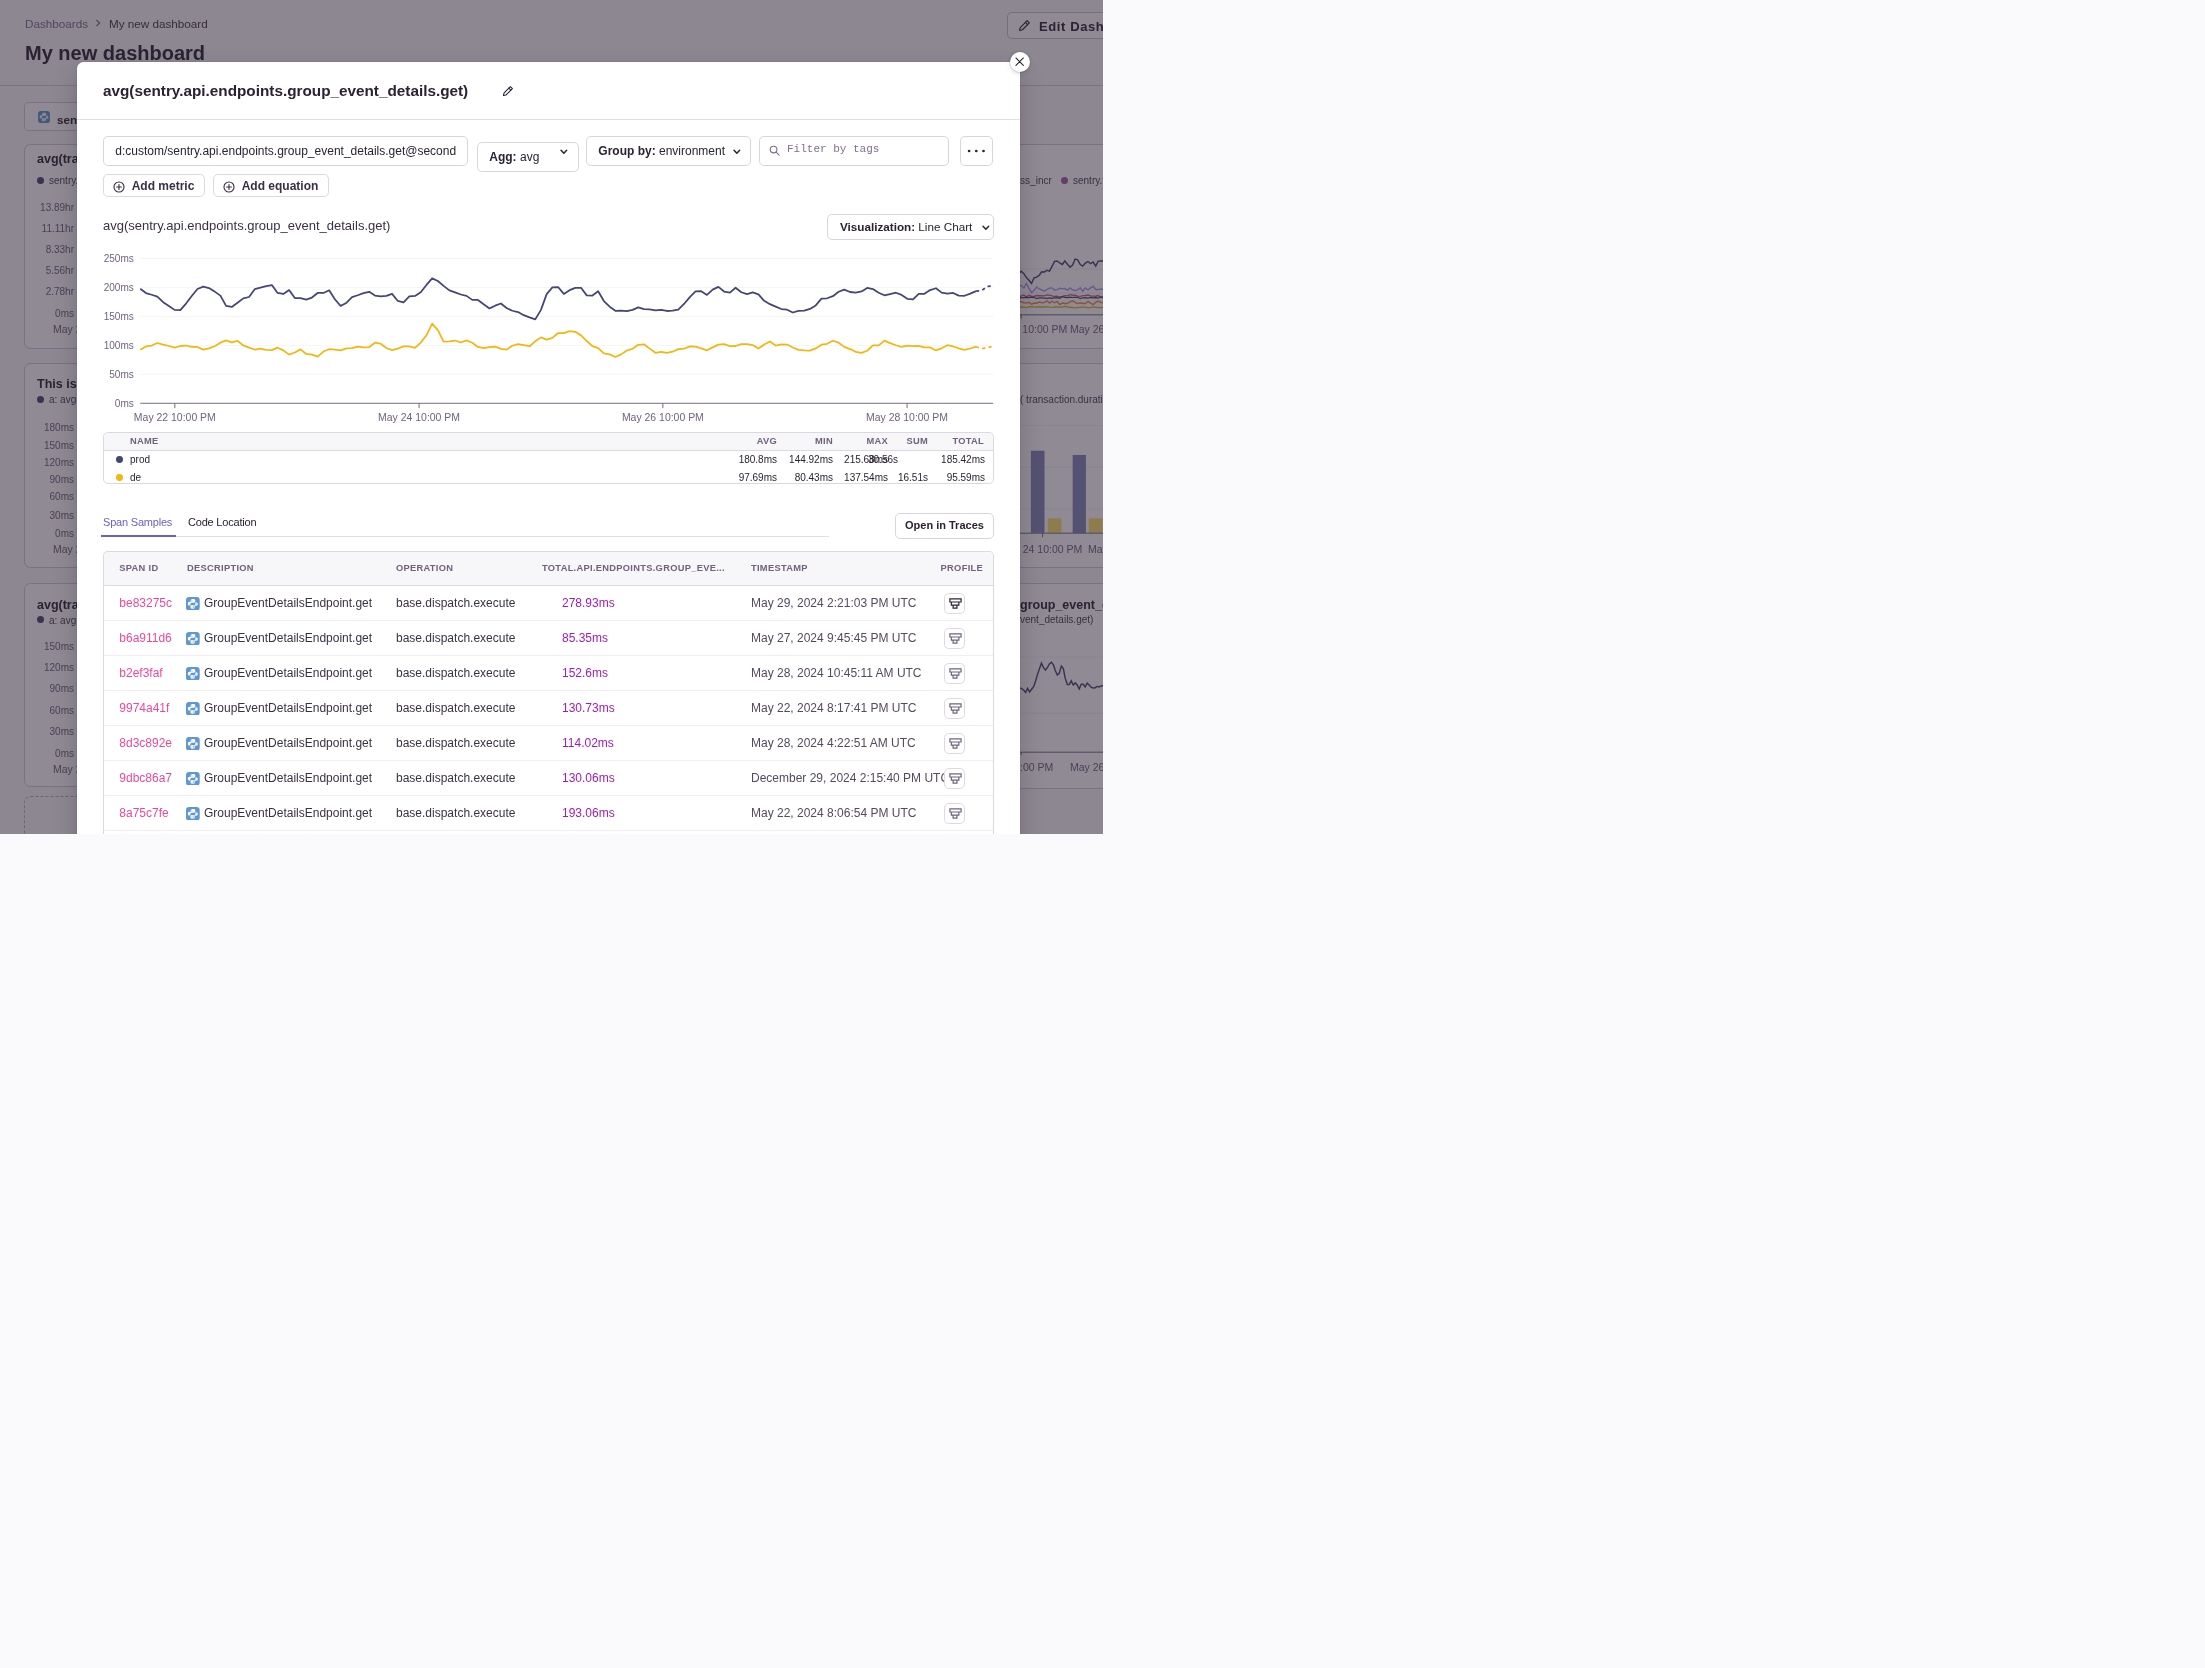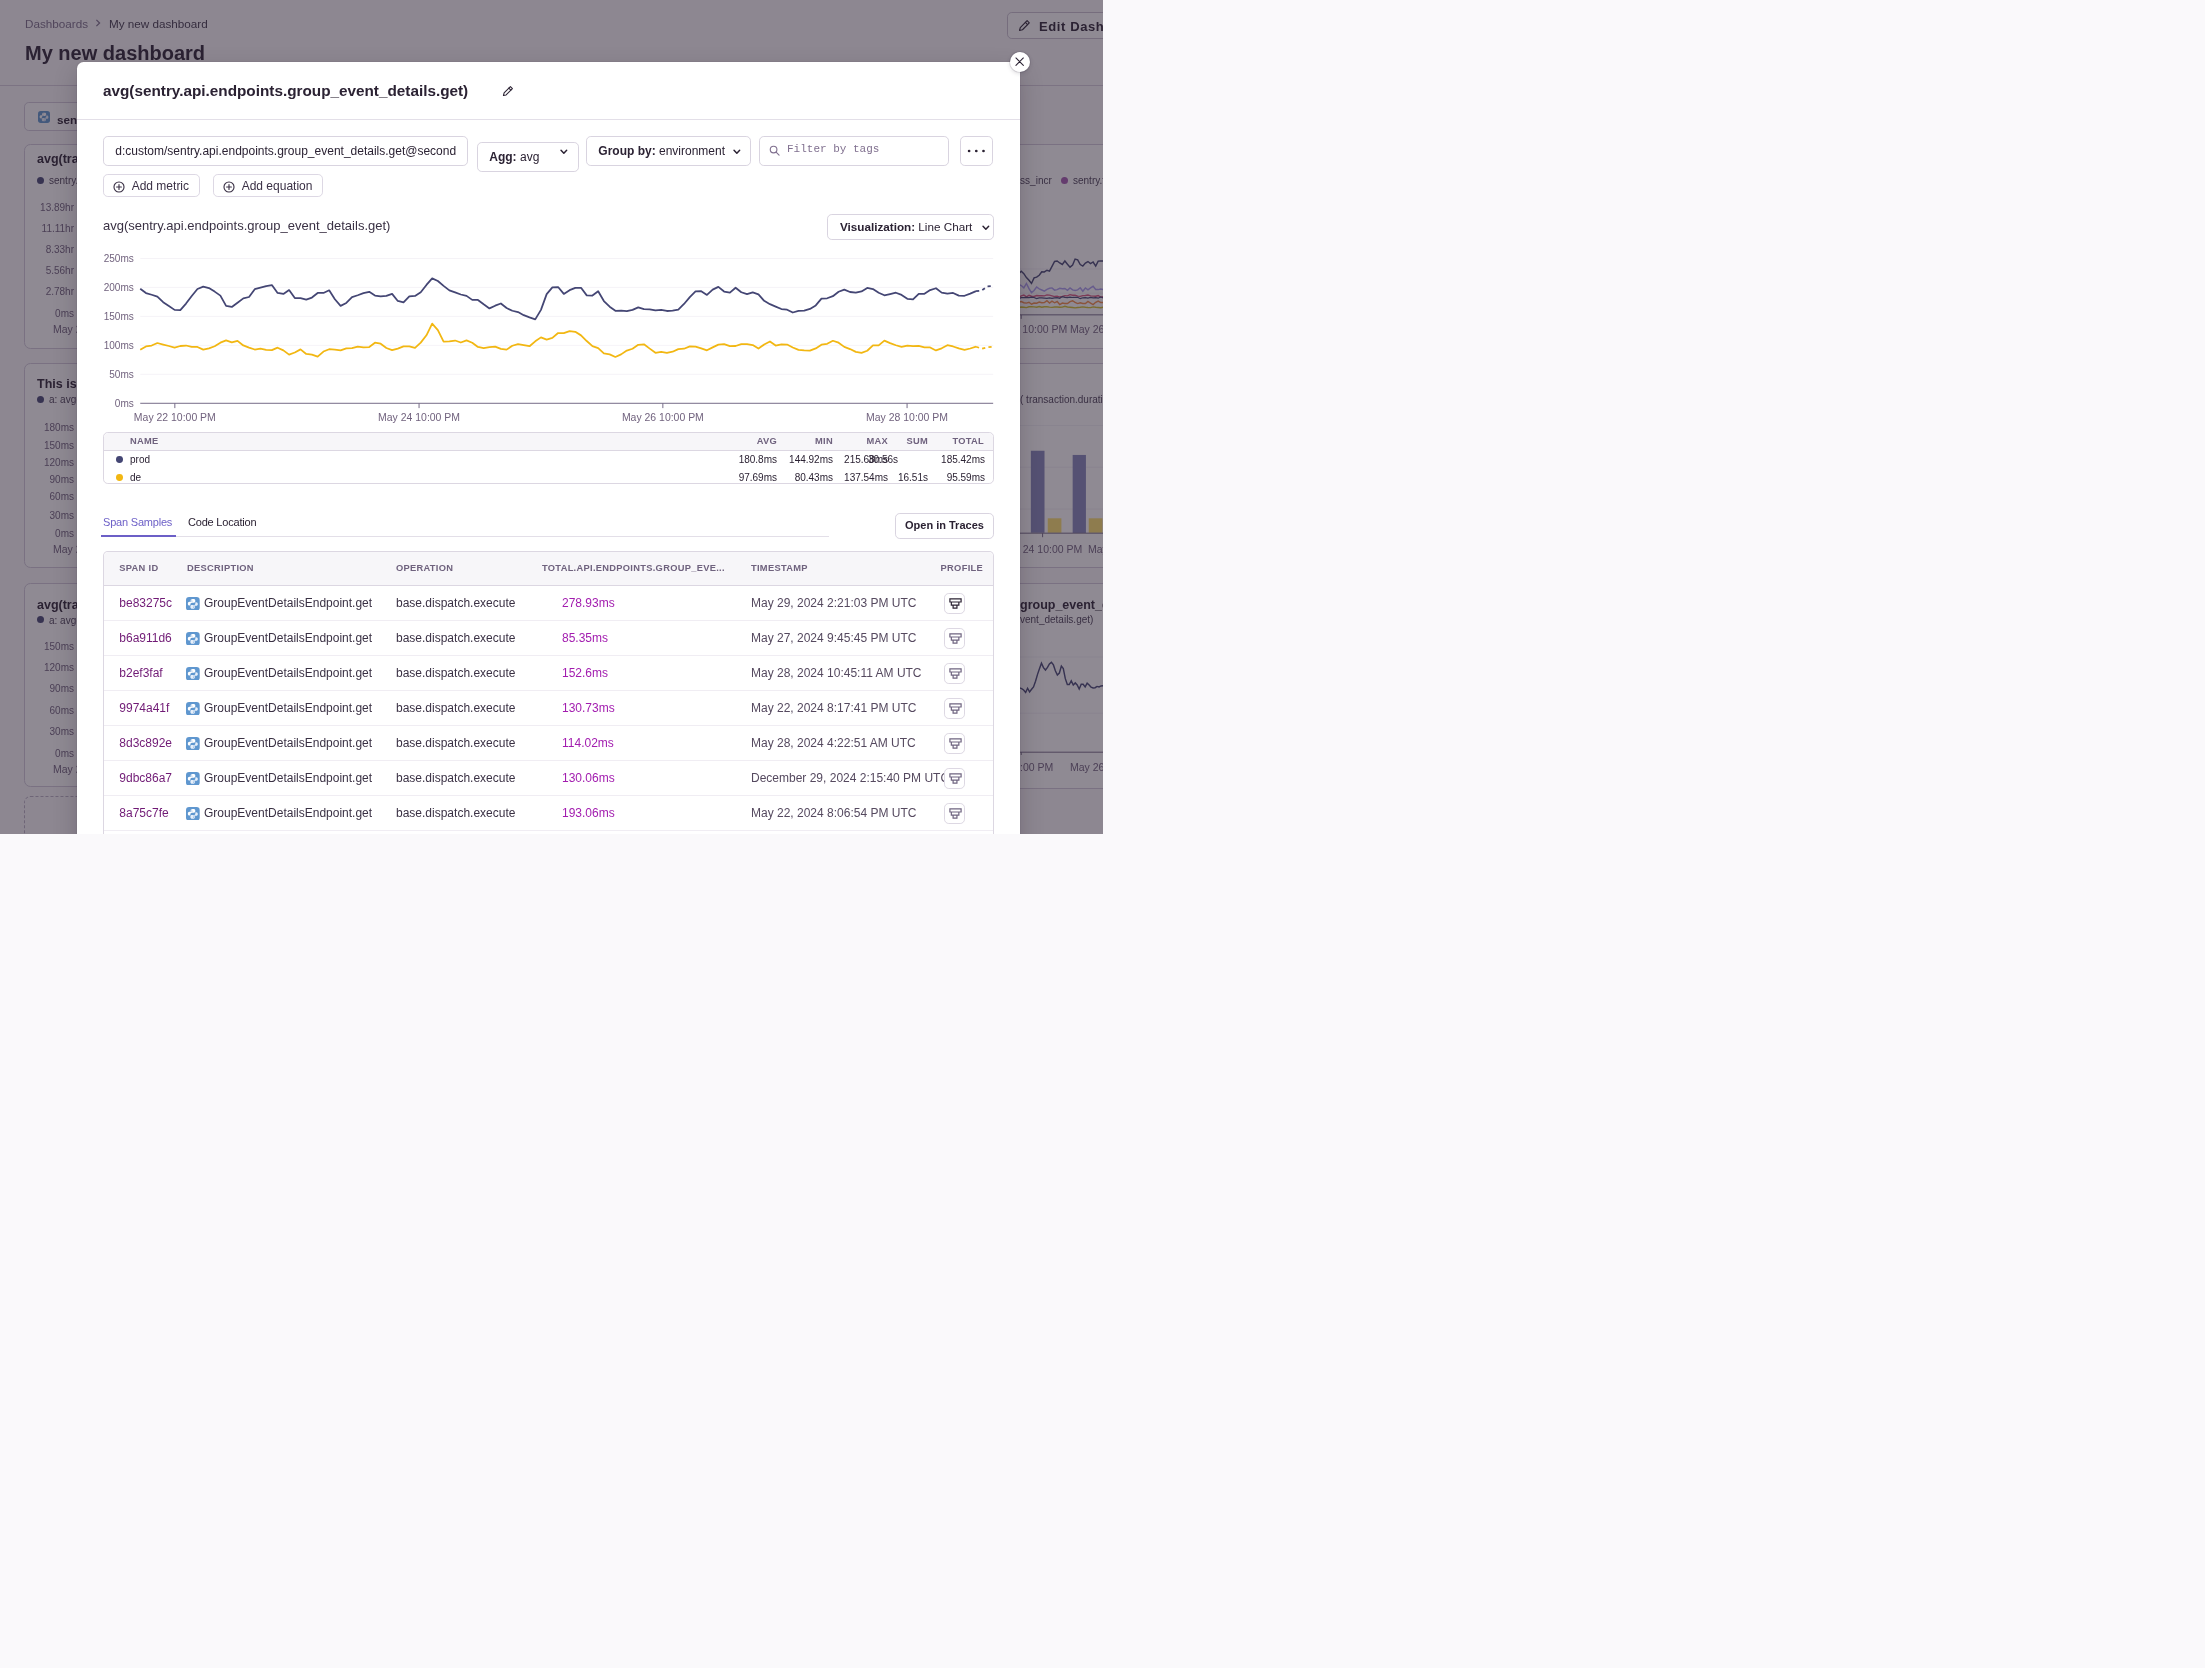--- a/index.html
+++ b/index.html
@@ -7,33 +7,33 @@
 .b{font-weight:bold}
 .card{position:absolute;background:#fff;border:0.8px solid #d2cbdb;border-radius:6.5px}
 .ylab{position:absolute;text-align:right;width:50px;font-size:10px;color:#71627e;white-space:nowrap}
 .overlay{position:absolute;left:0;top:0;width:1103px;height:834px;background:rgba(43,34,51,0.53);z-index:5}
 .modal{position:absolute;left:77px;top:62px;width:943px;height:855px;background:#fff;border-radius:6.5px;
   box-shadow:0 0 0 0.8px rgba(43,34,51,.06),0 9.7px 24px rgba(20,12,24,.20);z-index:10}
 .mhead{position:absolute;left:0;top:0;width:100%;height:58px;border-bottom:0.8px solid #e3dfe8}
 .mtitle{position:absolute;left:26px;top:20px;font-size:15.3px;font-weight:bold;letter-spacing:0}
 .ctl{position:absolute;border:0.8px solid #d9d4e0;border-radius:4.8px;background:#fff}
 .qrow{height:30px;overflow:hidden}
-.addbtn{height:23.4px;border:0.8px solid #ddd8e4;border-radius:4.8px;background:#fff;font-weight:normal;font-size:12px;color:#3a3045;display:flex;align-items:center;gap:6.5px;padding:0 9.7px}
+.addbtn{height:23.4px;border:0.8px solid #ddd8e4;border-radius:4.8px;background:#fff;font-weight:bold;font-size:12px;color:#3a3045;display:flex;align-items:center;gap:6.5px;padding:0 9.7px}
 .seg{font-size:12px;color:#2b2233;display:flex;align-items:center;padding:0 11.3px;height:100%}
 .tabp{color:#6c5fc7;font-size:11px;letter-spacing:-0.2px}
 .tabd{color:#2b2233;font-size:11px;letter-spacing:-0.2px}
 .stable{position:absolute;left:103px;top:432px;width:891px;height:52px;border:0.8px solid #dcd7e2;border-radius:4.8px;background:#fff}
 .sthead{position:absolute;left:0;top:0;width:100%;height:18px;background:#f7f6f9;border-bottom:0.8px solid #dcd7e2;border-radius:4.8px 4.8px 0 0}
 .sth{position:absolute;font-size:9.3px;font-weight:bold;color:#6f627e;letter-spacing:0.3px;top:3.2px}
 .stv{position:absolute;font-size:10px;color:#2b2233}
 .ttable{position:absolute;left:103px;top:551px;width:891px;height:315px;border:0.8px solid #dcd7e2;border-radius:4.8px 4.8px 0 0;background:#fff;border-bottom:none}
 .tthead{position:absolute;left:0;top:0;width:100%;height:34px;background:#f7f6f9;border-bottom:0.8px solid #dcd7e2;border-radius:4.8px 4.8px 0 0}
 .tth{position:absolute;top:11.3px;font-size:9.3px;font-weight:bold;color:#6f627e;letter-spacing:0.3px}
 .trow{position:absolute;left:0;width:100%;height:35px;border-bottom:0.8px solid #f0edf3}
-.lnk{position:absolute;left:15.3px;top:9.7px;font-size:12px;color:#701a75}
+.lnk{position:absolute;left:15.3px;top:9.7px;font-size:12px;color:#ec4899}
 .desc{position:absolute;left:98px;top:9.7px;font-size:12px;color:#3a3144}
 .oper{position:absolute;left:292px;top:9.7px;font-size:12px;color:#3a3144}
 .dur{position:absolute;left:458px;width:161px;top:9.7px;font-size:12px;color:#a21caf;text-align:left}
 .tstamp{position:absolute;left:647px;top:9.7px;font-size:12px;color:#55495f}
 .pbtn{position:absolute;left:840px;top:7.3px;width:21px;height:21px;border:0.8px solid #ddd8e3;border-radius:4.8px;background:#fff}
 .close{position:absolute;left:1010px;top:52px;width:20px;height:20px;border-radius:50%;background:#fff;z-index:12;
   box-shadow:0 0 0 0.8px rgba(60,50,70,.14),0 1.6px 4px rgba(40,30,50,.16);display:flex;align-items:center;justify-content:center}
 .pyicon{position:absolute;width:13.7px;height:13.7px}
 .dot{position:absolute;border-radius:50%}
 .xlab{position:absolute;font-size:10.5px;color:#71627e;white-space:nowrap}

